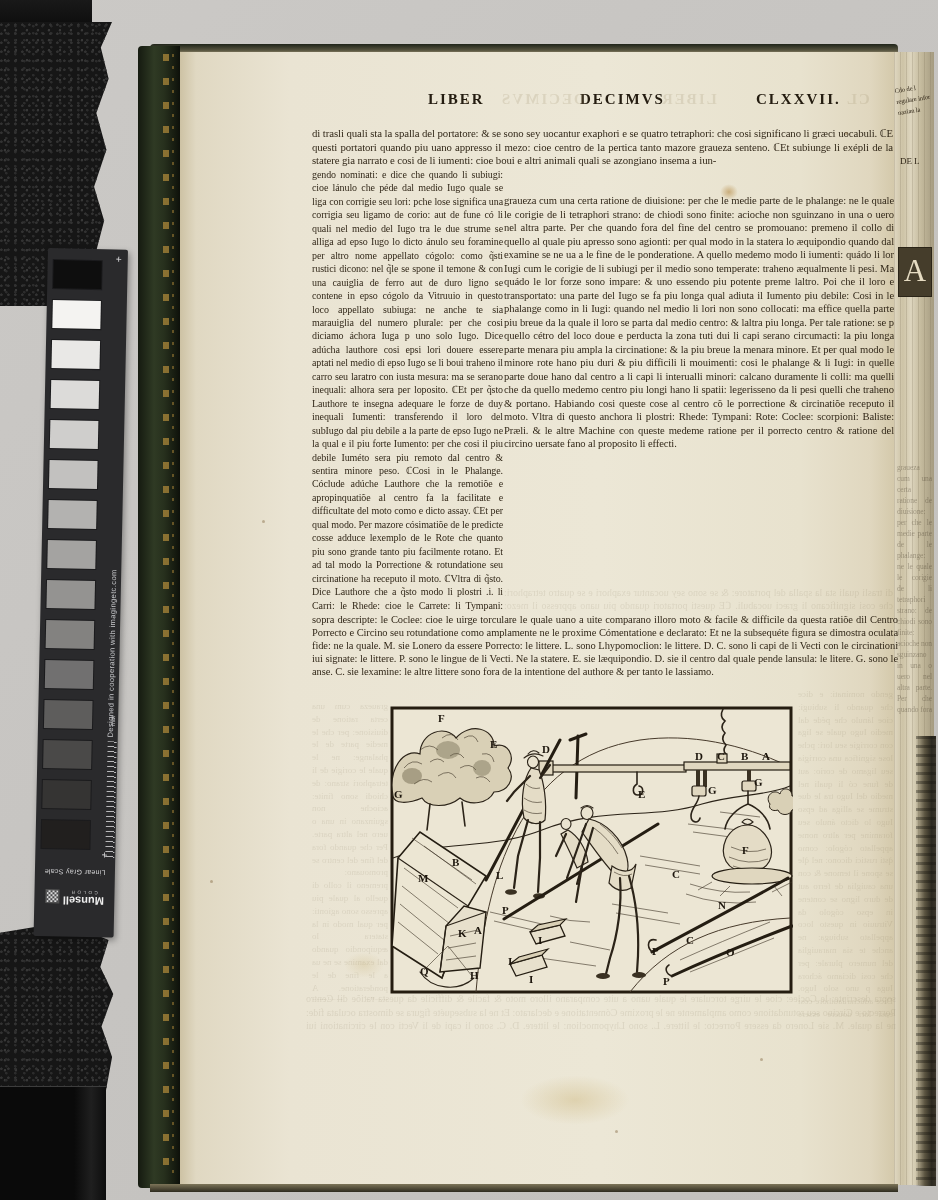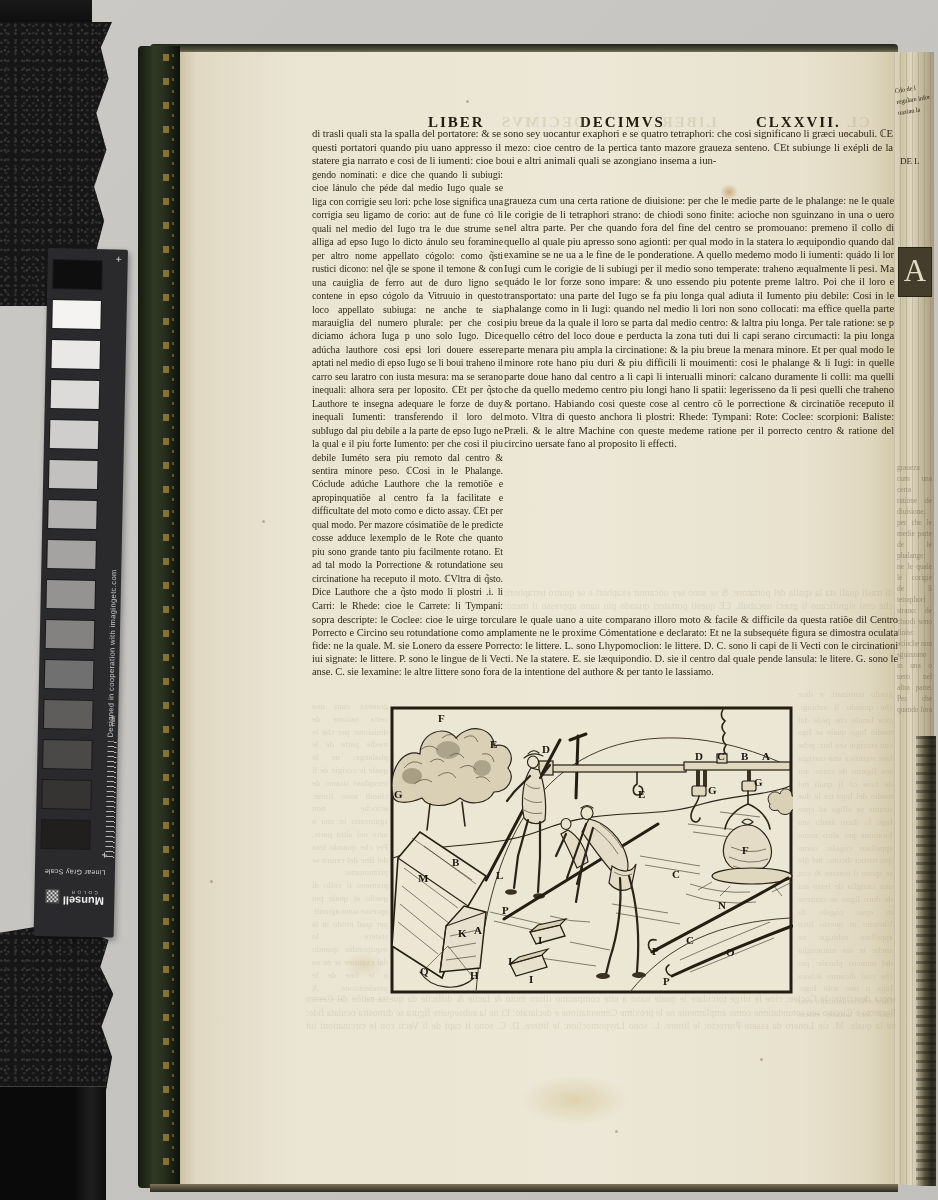--- a/index.html
+++ b/index.html
@@ -44,21 +44,21 @@
   
   .np-script{left:896px;top:82px;width:40px;transform:rotate(-9deg);font-size:6.5px;line-height:11px;color:#5a5140;white-space:nowrap;overflow:hidden;}
   .np-heading{left:900px;top:156px;font-size:9px;letter-spacing:1px;color:#3c3425;}
   .np-initial{left:898px;top:247px;width:32px;height:48px;background:#453d2b;border:1px solid #2a2417;color:#e6dcc2;font-size:31px;line-height:46px;text-align:center;}
   .np-frags{left:943px;top:356px;width:37px;}
   .np-frags .frag{font-size:8.5px;line-height:13.5px;color:#49402d;white-space:nowrap;overflow:hidden;}
   .np-more{left:897px;top:462px;width:35px;height:252px;font-size:7.5px;line-height:11px;color:#584e38;opacity:.34;overflow:hidden;text-align:justify;}
 
   
   .oldtext{font-family:"Liberation Serif",serif;color:#33291a;text-align:justify;letter-spacing:-.1px;}
-  .header-word{top:91px;font-size:15px;font-weight:bold;letter-spacing:2px;color:#241c10;margin-top:23px;}
+  .header-word{top:91px;font-size:15px;font-weight:bold;letter-spacing:2px;color:#241c10;}
   .h-liber{left:428px;} .h-decimvs{left:580px;} .h-clxxvii{left:756px;}
   .mirror{transform:scaleX(-1);opacity:.2;color:#9b8c68;}
   .hb-1{left:500px;} .hb-2{left:660px;} .hb-3{left:845px;}
   .top-para{left:312px;top:127px;width:581px;height:42px;font-size:10.8px;line-height:13.6px;overflow:hidden;}
   .left-col{left:312px;top:168px;width:191px;height:447px;font-size:10px;line-height:13.45px;overflow:hidden;}
   .right-col{left:504px;top:194px;width:390px;height:393px;font-size:10.6px;line-height:13.5px;overflow:hidden;}
   .bottom-para{left:312px;top:613px;width:586px;height:80px;font-size:10.5px;line-height:13px;overflow:hidden;}
 
   .bleed{transform:scaleX(-1);opacity:.13;color:#6f6245;text-align:justify;overflow:hidden;filter:blur(.3px);font-family:"Liberation Serif",serif;}
   .bleed-left-margin{left:312px;top:700px;width:76px;height:300px;font-size:9px;line-height:12.8px;}

